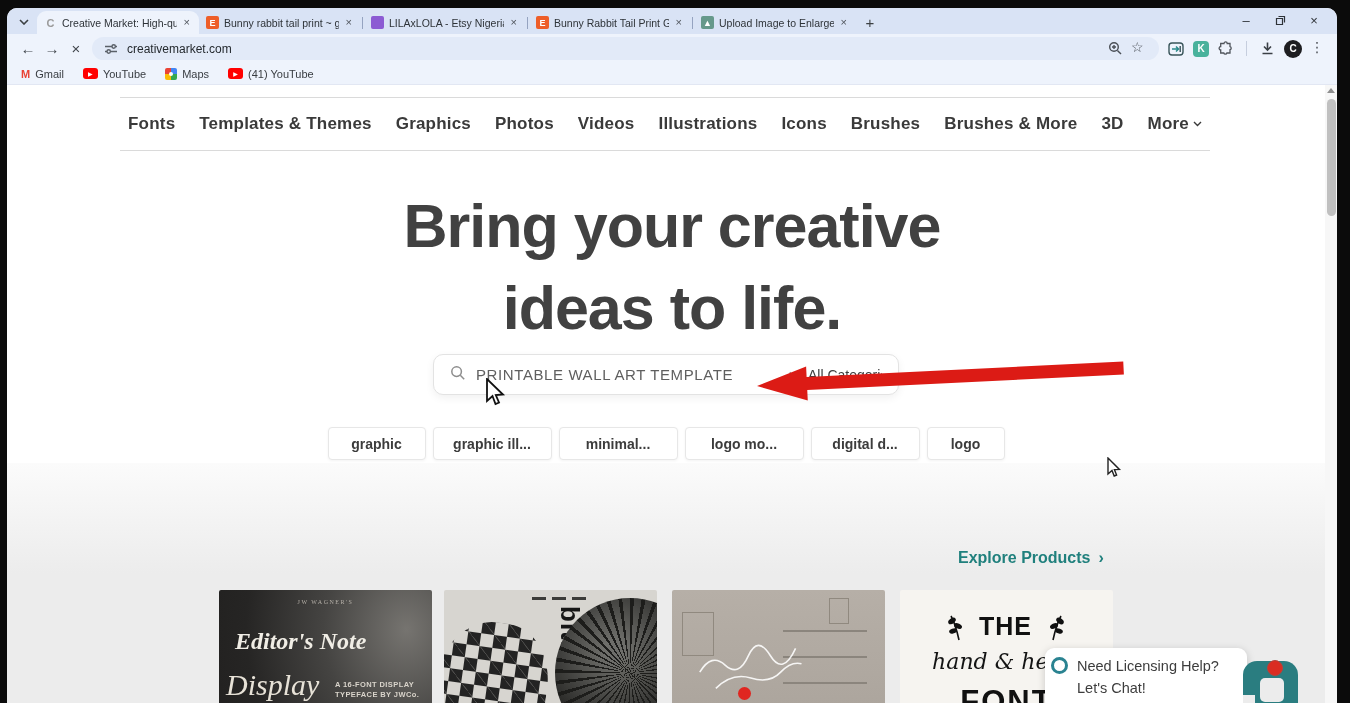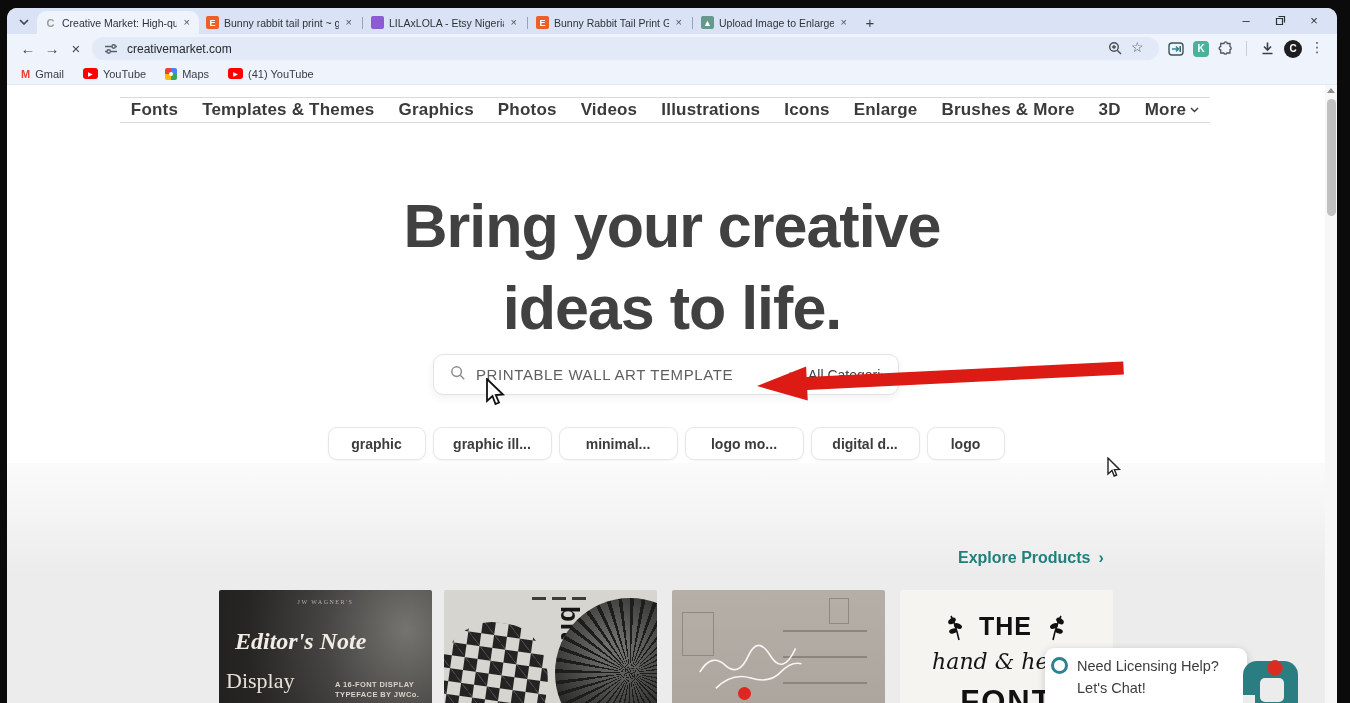--- a/index.html
+++ b/index.html
@@ -44,39 +44,39 @@
   .bm { display:flex; align-items:center; gap:5px; font-size:11px; color:#393d42; }
   .bm-gmail { color:#e94235; font-weight:bold; font-size:11px; }
   .bm-yt { width:15px; height:11px; background:#f00; border-radius:3px; color:#fff; font-size:6px; display:flex; align-items:center; justify-content:center; }
   .bm-maps { width:12px; height:12px; border-radius:2px; background:conic-gradient(#4285f4 0 25%, #34a853 0 50%, #fbbc04 0 75%, #ea4335 0); position:relative; }
   .bm-maps::before { content:""; position:absolute; left:4px; top:4px; width:4px; height:4px; border-radius:50%; background:#fff; }
   
   .page { position:absolute; top:77px; left:0; right:0; bottom:0; background:#fff; overflow:hidden; }
   .scrollbar { position:absolute; right:0; top:0; width:12px; height:100%; background:#f7f7f7; z-index:60; }
   .scroll-up { position:absolute; top:3px; left:2px; width:0; height:0; border-left:4px solid transparent; border-right:4px solid transparent; border-bottom:5px solid #8f8f8f; }
   .scroll-thumb { position:absolute; top:14px; left:1.5px; width:9px; height:117px; background:#c0c0c0; border-radius:5px; }
-  .site-nav { position:absolute; top:12px; left:113px; width:1090px; border-top:1px solid #dadada; border-bottom:1px solid #dadada; display:flex; justify-content:center; align-items:center; gap:24px; padding:2px 0; }
+  .site-nav { position:absolute; top:12px; left:113px; width:1090px; border-top:1px solid #dadada; border-bottom:1px solid #dadada; display:flex; justify-content:center; align-items:center; gap:24px; padding:16px 0; }
   .nav-item { font-size:17px; font-weight:600; color:#3a3a3a; letter-spacing:.2px; display:flex; align-items:center; gap:4px; white-space:nowrap; }
   .hero { position:absolute; top:100px; left:0; width:100%; text-align:center; font-size:61px; line-height:82px; font-weight:700; color:#414141; letter-spacing:-1px; z-index:2; }
   .searchbox { position:absolute; left:426px; top:269px; width:466px; height:41px; background:#fff; border:1px solid #e3e3e3; border-radius:10px; box-shadow:0 3px 8px rgba(0,0,0,.06); display:flex; align-items:center; padding:0 16px; z-index:5; }
   .searchbox .query { border:none; outline:none; background:transparent; font-family:"Liberation Sans",sans-serif; font-size:15px; color:#5f5f5f; letter-spacing:.6px; margin-left:8px; width:278px; }
   .searchbox .clear { margin-left:auto; color:#8a8a8a; font-size:13px; }
   .searchbox .category { font-size:14px; color:#3d3d3d; margin-left:12px; width:74px; white-space:nowrap; overflow:hidden; }
   .chips { position:absolute; top:342px; left:0; width:1318px; display:flex; justify-content:center; gap:7px; z-index:2; }
-  .chip { height:33px; border:1px solid #e7e7e7; border-radius:9px; background:#fff; box-shadow:0 1px 3px rgba(0,0,0,.05); font-size:14px; font-weight:600; color:#3c3c3c; display:flex; align-items:center; justify-content:center; }
+  .chip { height:33px; border:1px solid #e7e7e7; border-radius:4px; background:#fff; box-shadow:0 1px 3px rgba(0,0,0,.05); font-size:14px; font-weight:600; color:#3c3c3c; display:flex; align-items:center; justify-content:center; }
   .chip:nth-child(1){width:98px} .chip:nth-child(2){width:119px} .chip:nth-child(3){width:119px}
   .chip:nth-child(4){width:119px} .chip:nth-child(5){width:109px} .chip:nth-child(6){width:78px}
   .lower { position:absolute; top:378px; left:0; right:12px; bottom:0; background:linear-gradient(180deg,#fbfbfb 0,#ececec 110px); }
   .featured-heading { position:absolute; left:212px; top:86px; font-size:17px; font-weight:700; color:#3a3a3a; }
   .explore-link { position:absolute; left:951px; top:86px; font-size:16px; font-weight:700; color:#20807d; display:flex; align-items:center; gap:8px; }
   .card { position:absolute; top:127px; width:213px; height:220px; overflow:hidden; border-radius:2px; }
   .card1 { left:212px; background:radial-gradient(130% 150% at 88% 18%, #767470 0%, #454442 30%, #262524 58%, #1b1a19 100%); }
   .card1 .eyebrow { position:absolute; top:9px; width:100%; text-align:center; font-family:"Liberation Serif",serif; font-size:6px; letter-spacing:1.5px; color:#b5b0a8; }
   .card1 .t1 { position:absolute; top:38px; left:16px; font-family:"Liberation Serif",serif; font-weight:700; font-size:24px; color:#f0ede5; white-space:nowrap;font-style:italic; }
-  .card1 .t2 { position:absolute; top:78px; left:7px; font-family:"Liberation Serif",serif; font-size:22px; color:#e7e2d7; }
+  .card1 .t2 { position:absolute; top:78px; left:7px; font-family:"Liberation Serif",serif; font-style:italic; font-size:30px; color:#e7e2d7; }
   .card1 .cap { position:absolute; top:90px; left:116px; font-size:7.5px; font-weight:700; letter-spacing:.4px; color:#d9d4cb; line-height:10px; }
   .card2 { left:437px; background:#d7d5d0; }
   .card2 .blob { position:absolute; left:-10px; top:32px; width:112px; height:142px; border-radius:48% 42% 50% 46%; transform:rotate(8deg); opacity:.92;
     background-image:linear-gradient(45deg,#141414 25%,transparent 25% 75%,#141414 75%), linear-gradient(45deg,#141414 25%,transparent 25% 75%,#141414 75%);
     background-size:26px 26px; background-position:0 0,13px 13px; }
   .card2 .vtext { position:absolute; right:72px; top:16px; writing-mode:vertical-rl; font-size:26px; font-weight:800; color:#161616; letter-spacing:1px; }
   .card2 .ball { position:absolute; right:-48px; top:8px; width:150px; height:150px; border-radius:50%;
     background:repeating-conic-gradient(#1d1d1b 0 3deg, rgba(0,0,0,0) 3deg 9deg), radial-gradient(circle at 40% 35%, #6e6e6a 8%, #2c2c2a 55%, #151513 100%); }
   .card2 .toprow { position:absolute; top:7px; left:88px; display:flex; gap:6px; }
   .card2 .toprow i { width:14px; height:3px; background:#3c3c3a; }
@@ -260,21 +260,21 @@
   <div class="page">
 
     <div class="site-nav">
       <span class="nav-item">Fonts</span>
       <span class="nav-item">Templates &amp; Themes</span>
       <span class="nav-item">Graphics</span>
       <span class="nav-item">Photos</span>
       <span class="nav-item">Videos</span>
       <span class="nav-item">Illustrations</span>
       <span class="nav-item">Icons</span>
-      <span class="nav-item">Enlarge</span>
+      <span class="nav-item">Brushes</span>
       <span class="nav-item">Brushes &amp; More</span>
       <span class="nav-item">3D</span>
       <span class="nav-item">
         <span>More</span>
         <svg width="9" height="6" viewBox="0 0 9 6">
             <polyline points="1,1 4.5,4.5 8,1" fill="none" stroke="#3a3a3a" stroke-width="1.4"></polyline>
           </svg>
       </span>
     </div>
 

